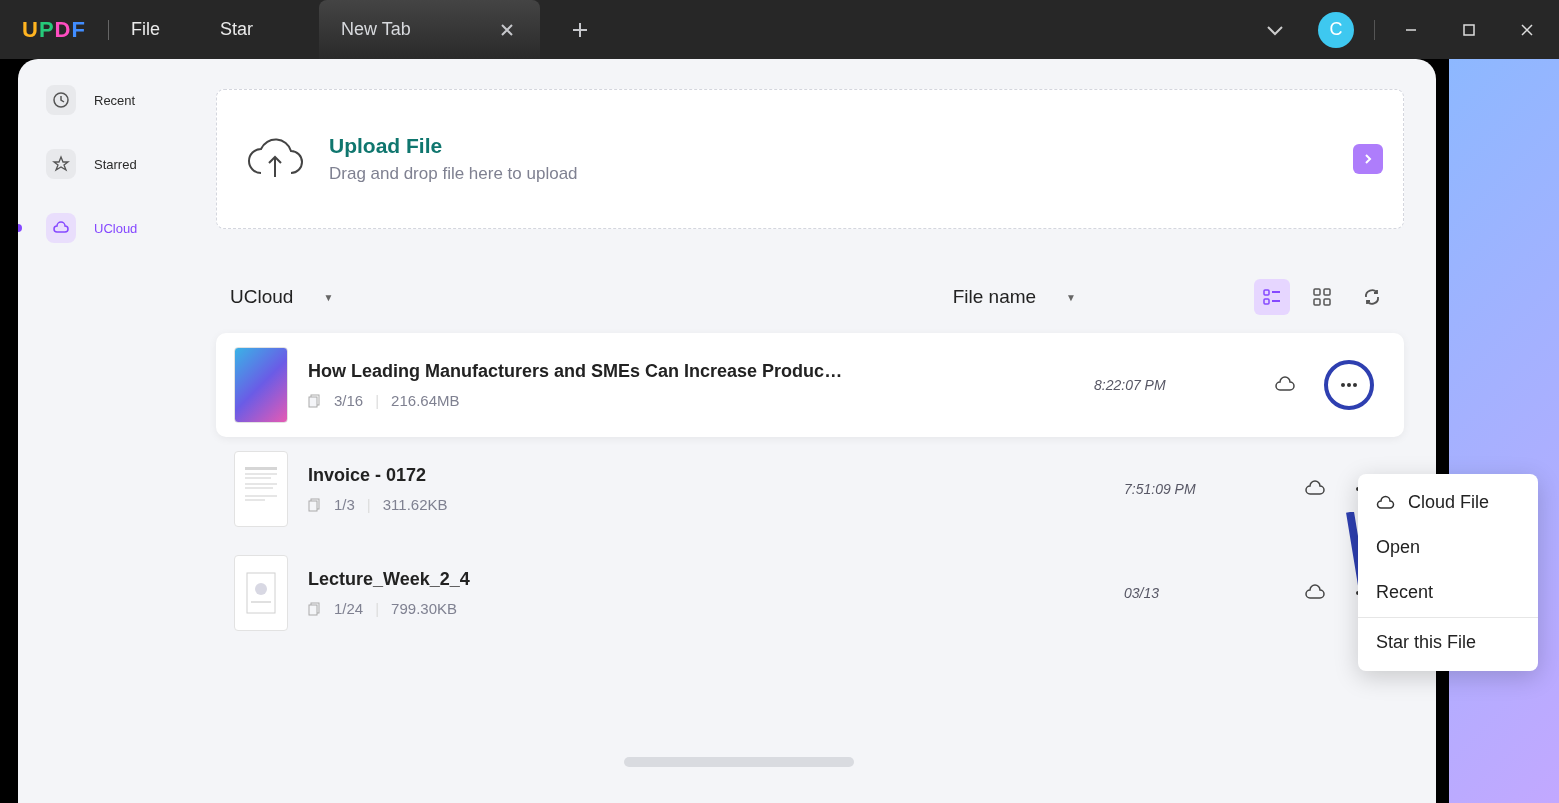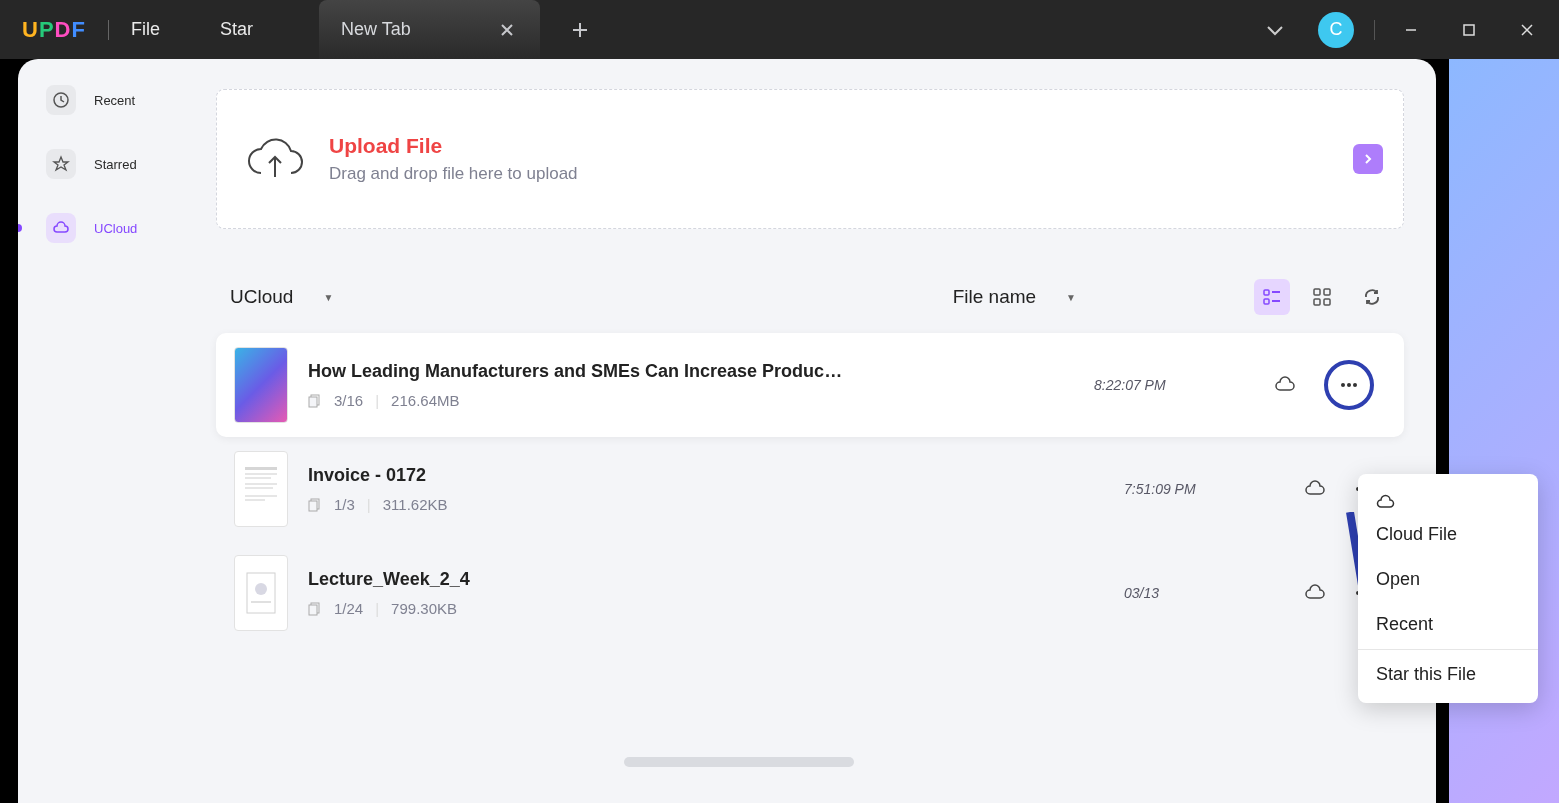--- a/index.html
+++ b/index.html
@@ -24,21 +24,21 @@
 .side-item { display: flex; align-items: center; gap: 18px; margin-left: 28px; cursor: pointer; }
 .side-icon { width: 30px; height: 30px; border-radius: 8px; background: #e8e9ec; display: flex; align-items: center; justify-content: center; }
 .side-item.active .side-icon { background: #e9defc; }
 .side-item.active .side-icon svg { stroke: #8548ff; }
 .side-item.active .dot { position: absolute; left: -4px; width: 8px; height: 8px; background: #8548ff; border-radius: 50%; }
 .side-label { font-size: 13px; color: #2a2a2a; }
 .side-item.active .side-label { color: #8548ff; }
 .main { flex: 1; padding: 0; position: relative; }
 .upload-box { margin: 30px 32px 0 32px; height: 140px; border: 1px dashed #d4d6de; border-radius: 8px; display: flex; align-items: center; padding: 0 28px; position: relative; background: #fff; }
 .upload-icon { width: 60px; height: 52px; margin-right: 24px; }
-.upload-title { font-size: 21px; font-weight: 600; color: #ef4444; }
+.upload-title { font-size: 21px; font-weight: 600; color: #0f766e; }
 .upload-sub { font-size: 17px; color: #7f8191; margin-top: 6px; }
 .upload-go { width: 30px; height: 30px; background: #ae7dfb; border-radius: 6px; display: flex; align-items: center; justify-content: center; position: absolute; right: 20px; cursor: pointer; }
 .content-wrap { margin: 50px 32px 0 32px; }
 .toolbar { display: flex; align-items: center; gap: 14px; padding: 0 14px; }
 .toolbar .drop { display: flex; align-items: center; gap: 30px; cursor: pointer; font-size: 19px; color: #222; }
 .toolbar .spacer { flex: 1; }
 .view-btn { width: 36px; height: 36px; display: flex; align-items: center; justify-content: center; border-radius: 6px; cursor: pointer; }
 .view-btn.active { background: #e6d6ff; }
 .file-list { margin-top: 18px; }
 .file-row { display: flex; align-items: center; padding: 14px 18px; border-radius: 10px; position: relative; }
@@ -53,21 +53,21 @@
 .file-time { width: 180px; text-align: left; font-size: 14px; color: #575765; font-style: italic; }
 .row-icons { display: flex; align-items: center; gap: 28px; margin-right: 12px; }
 .cloud-s, .more-s { cursor: pointer; color: #444; }
 .more-circ { width: 50px; height: 50px; border: 4px solid #2e3fb0; border-radius: 50%; display: flex; align-items: center; justify-content: center; cursor: pointer; }
 .scrollbar-v { position: absolute; right: 3px; top: 422px; width: 10px; height: 120px; background: #cfd0d6; border-radius: 5px; }
 .scrollbar-h { position: absolute; left: 440px; bottom: 36px; width: 230px; height: 10px; background: #d9dbe0; border-radius: 5px; }
 .footer { position: absolute; bottom: 0; left: 0; right: 0; height: 50px; display: flex; align-items: center; padding: 0 14px; gap: 18px; background: #f4f5f8; }
 .trash-icon { cursor: pointer; }
 .footer-text { font-size: 15px; color: #9799a5; }
 .context-menu { position: absolute; top: 474px; left: 1358px; width: 180px; background: #fff; border-radius: 8px; box-shadow: 0 6px 24px rgba(0,0,0,0.18); padding: 6px 0; z-index: 50; }
-.ctx-item { display: flex; align-items: flex-start; gap: 12px; padding: 12px 18px; font-size: 18px; color: #222; cursor: pointer; flex-direction: column; }
+.ctx-item { display: flex; align-items: flex-end; gap: 12px; padding: 12px 18px; font-size: 18px; color: #222; cursor: pointer; }
 .ctx-item.highlight { background: #f1f1f3; }
 .ctx-item.header { cursor: default; }
 .ctx-sep { height: 1px; background: #e6e6e6; margin: 2px 0; }
 .arrow-annotation { position: absolute; top: 512px; left: 1340px; pointer-events: none; z-index: 40; }
 svg { display: block; }
 .tri { font-size: 10px; color: #666; }
 </style>
 </head>
 <body>
 

